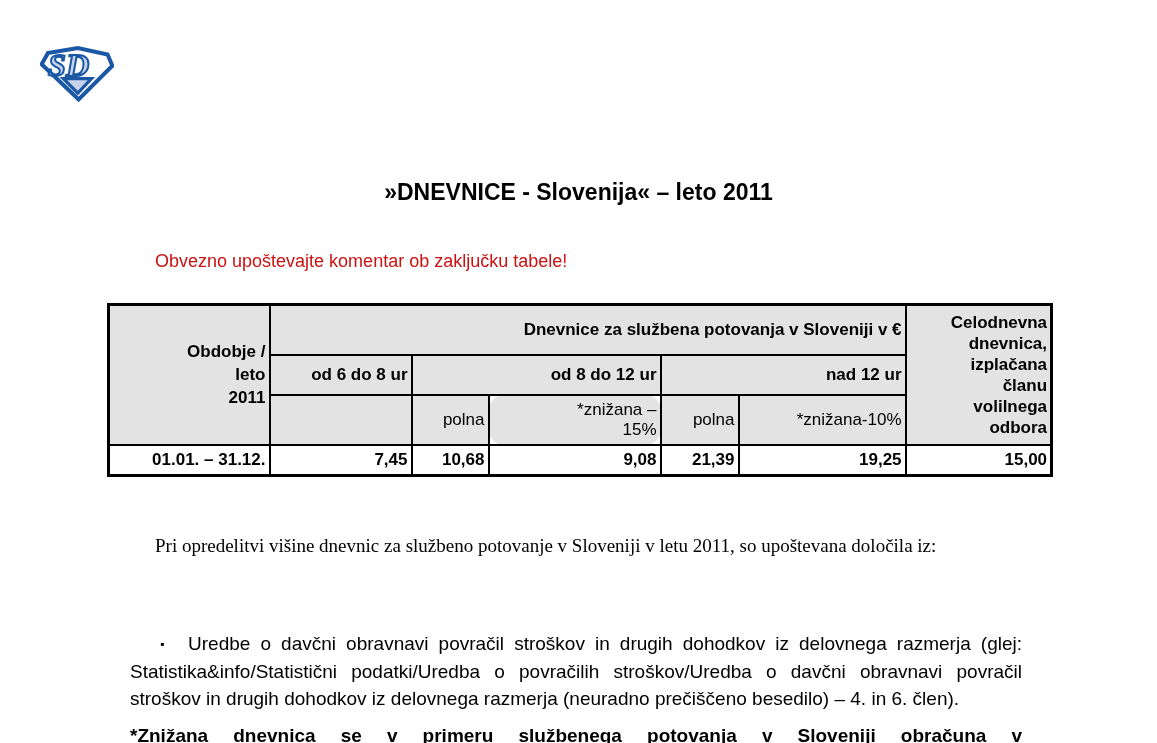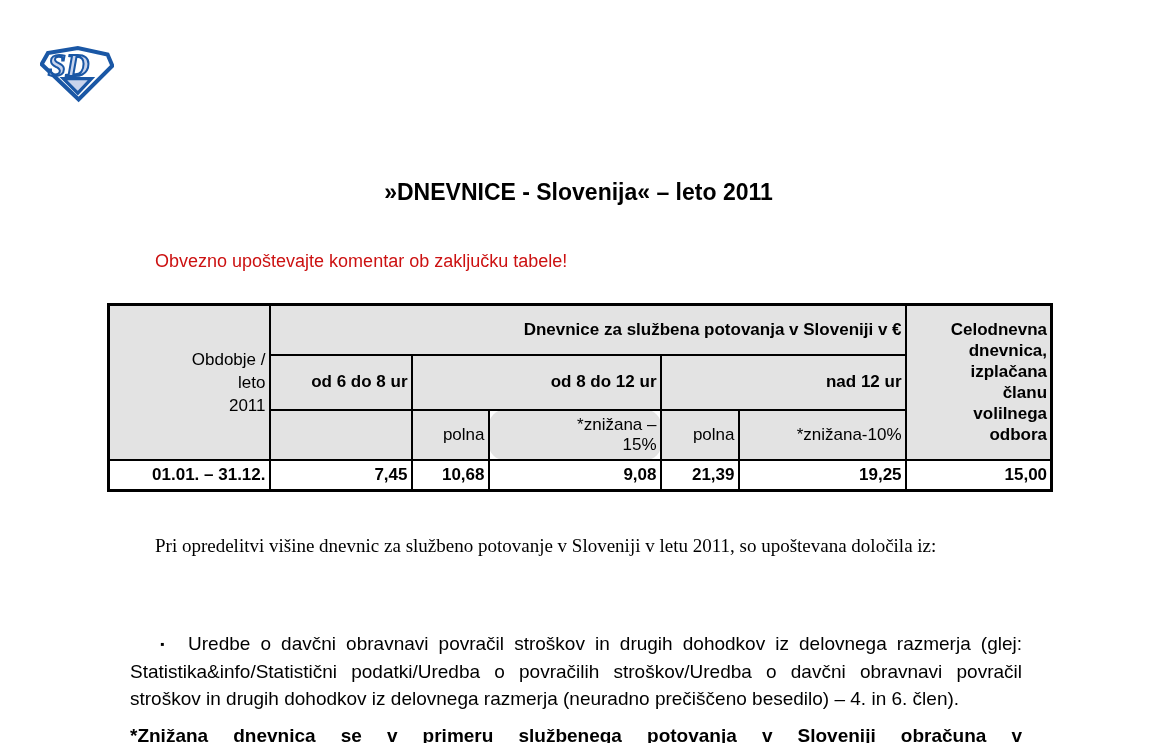--- a/index.html
+++ b/index.html
@@ -48,24 +48,24 @@
   }
   table.tbl th, table.tbl td {
     border: 2px solid #000;
     text-align: right;
     vertical-align: middle;
     padding: 4px 3px;
     background: #E3E3E3;
     font-size: 17px;
   }
   tr.r1 { height: 50px; }
-  tr.r2 { height: 55px; }
+  tr.r2 { height: 40px; }
   tr.r3 { height: 38px; }
   tr.r4 { height: 30px; border-radius: 12px; }
-  .corner   { font-weight: normal; line-height: 23px; white-space: pre-line; }
+  .corner   { font-weight: bold; line-height: 23px; white-space: pre-line; }
   .group    { font-weight: bold; }
   .rightcol { font-weight: bold; font-size: 16px; line-height: 21px; white-space: pre-line; }
   .dur      { font-weight: bold; }
   .type     { font-weight: normal; line-height: 20px; }
   .pre      { white-space: pre-line; border-radius: 15px; }
   tr.r4 td  { background: #ffffff; font-weight: bold; }
 
   
   .p {
     position: absolute;

